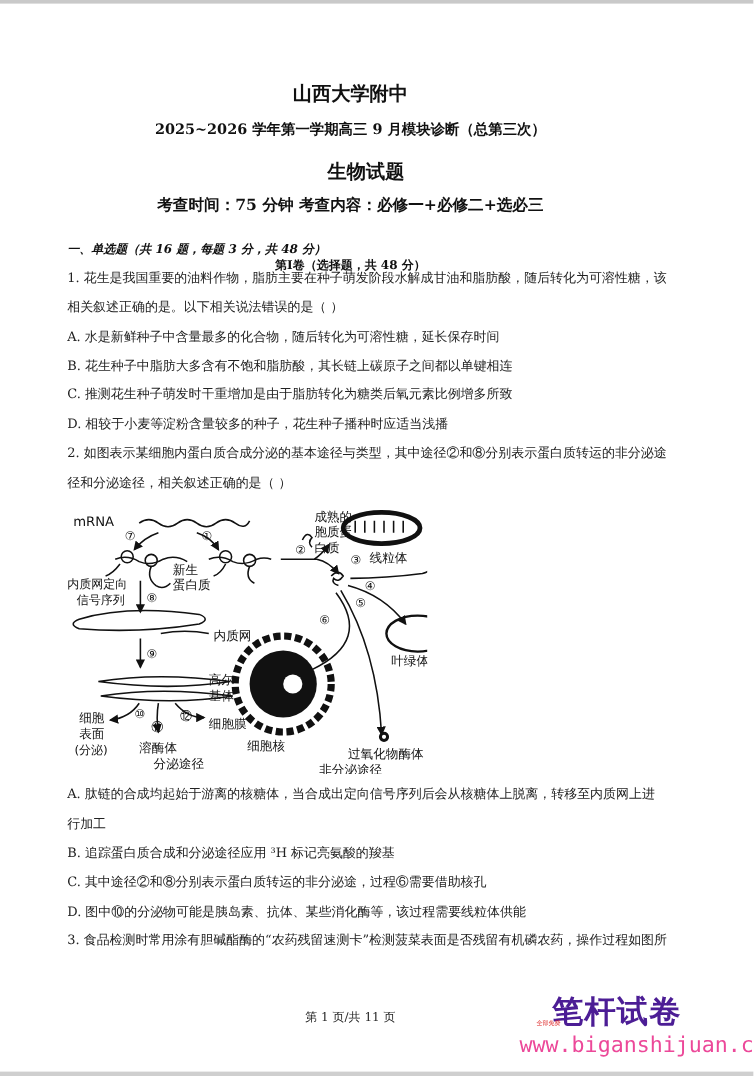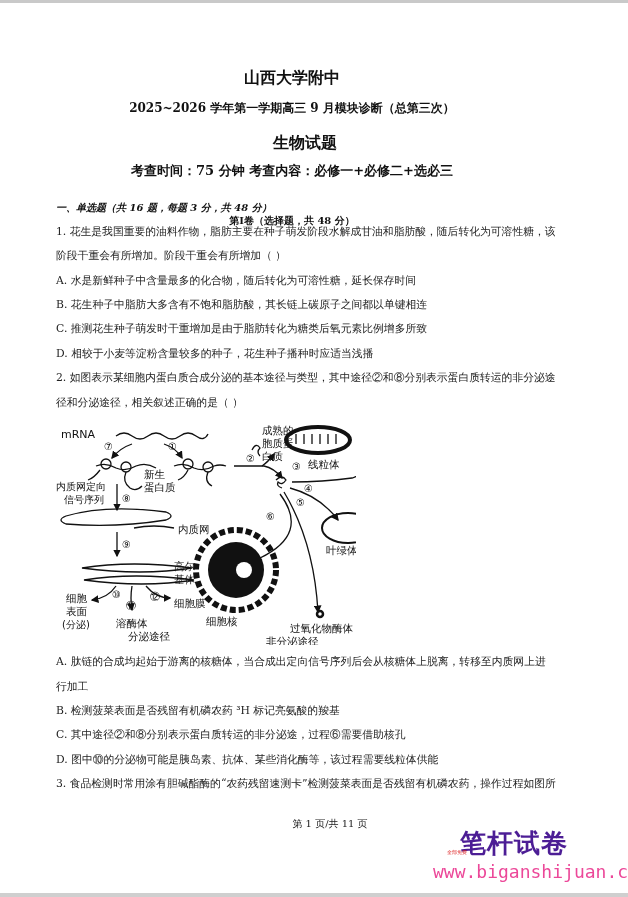--- a/index.html
+++ b/index.html
@@ -14,40 +14,40 @@
   .center { left:0; width:584px; text-align:center; }
   .h1 { top:68px; font-size:16px; font-weight:bold; }
   .h2 { top:100px; font-size:12px; font-weight:bold; }
   .h3 { top:133px; font-size:16px; font-weight:bold;margin-left:13px; }
   .info { top:162px; font-size:13px; font-weight:bold; }
   .vol { top:182px; font-size:10px; font-weight:bold;margin-top:32px; }
   .sec { top:201px; left:56px; font-size:10px; font-weight:bold;font-style:italic; }
   .p { font-size:10.8px; left:56px; color:#222; }
   .diagram { position:absolute; left:56px; top:420px; width:300px; height:225px; }
   .diagram text { font-family:"DejaVu Sans", sans-serif; fill:#111; }
-  .footer { top:817px; font-size:10px; color:#222;padding-left:38px; }
+  .footer { top:841px; font-size:10px; color:#222; }
   .logo { position:absolute; left:447px; top:826px; }
   .logo-title { position:absolute; left:13px; top:0; font-family:"DejaVu Sans", sans-serif; font-size:26px; font-weight:bold; color:#4c1d95; letter-spacing:1px; white-space:nowrap; }
   .logo-tag { position:absolute; left:0; top:23px; font-family:"DejaVu Sans", sans-serif; font-size:5px; color:#d22; white-space:nowrap; }
   .logo-url { position:absolute; left:-14px; top:35px; font-family:"DejaVu Sans Mono", "Liberation Mono", monospace; font-size:18px; color:#ec4899; white-space:nowrap; }
 </style>
 </head>
 <body>
 
 <div class="topbar"></div>
 
 <div class="t center h1">山西大学附中</div>
 <div class="t center h2">2025~2026 学年第一学期高三 9 月模块诊断（总第三次）</div>
 <div class="t center h3">生物试题</div>
 <div class="t center info">考查时间：75 分钟   考查内容：必修一+必修二+选必三</div>
 <div class="t center vol">第Ⅰ卷（选择题，共 48 分）</div>
 <div class="t sec">一、单选题（共 16 题，每题 3 分，共 48 分）</div>
 
 <div class="t p" style="top:225px">1. 花生是我国重要的油料作物，脂肪主要在种子萌发阶段水解成甘油和脂肪酸，随后转化为可溶性糖，该</div>
-<div class="t p" style="top:249px">阶段干重会有所增加。阶段干重会有所增加（     ）</div>
+<div class="t p" style="top:249px">相关叙述正确的是。以下相关说法错误的是（     ）</div>
 <div class="t p" style="top:274px">A. 水是新鲜种子中含量最多的化合物，随后转化为可溶性糖，延长保存时间</div>
 <div class="t p" style="top:298px">B. 花生种子中脂肪大多含有不饱和脂肪酸，其长链上碳原子之间都以单键相连</div>
 <div class="t p" style="top:322px">C. 推测花生种子萌发时干重增加是由于脂肪转化为糖类后氧元素比例增多所致</div>
 <div class="t p" style="top:347px">D. 相较于小麦等淀粉含量较多的种子，花生种子播种时应适当浅播</div>
 
 <div class="t p" style="top:371px">2. 如图表示某细胞内蛋白质合成分泌的基本途径与类型，其中途径②和⑧分别表示蛋白质转运的非分泌途</div>
 <div class="t p" style="top:396px">径和分泌途径，相关叙述正确的是（     ）</div>
 
 <svg class="diagram" viewBox="0 0 300 225" width="300" height="225">
   <defs>
@@ -146,21 +146,21 @@
   <text x="240" y="86" font-size="10">⑤</text>
   <text x="210" y="100" font-size="10">⑥</text>
   <text x="270" y="134" font-size="10.5">叶绿体</text>
   <text x="150" y="205" font-size="10.5">细胞核</text>
   <text x="234" y="212" font-size="10.5">过氧化物酶体</text>
   <text x="210" y="225" font-size="10.5">非分泌途径</text>
 </svg>
 
 <div class="t p" style="top:655px">A. 肽链的合成均起始于游离的核糖体，当合成出定向信号序列后会从核糖体上脱离，转移至内质网上进</div>
 <div class="t p" style="top:680px">行加工</div>
-<div class="t p" style="top:704px">B. 检测菠菜表面是否残留有机磷农药 ³H 标记亮氨酸的羧基</div>
+<div class="t p" style="top:704px">B. 追踪蛋白质合成和分泌途径应用 ³H 标记亮氨酸的羧基</div>
 <div class="t p" style="top:728px">C. 其中途径②和⑧分别表示蛋白质转运的非分泌途，过程⑥需要借助核孔</div>
 <div class="t p" style="top:753px">D. 图中⑩的分泌物可能是胰岛素、抗体、某些消化酶等，该过程需要线粒体供能</div>
 
 <div class="t p" style="top:777px">3. 食品检测时常用涂有胆碱酯酶的“农药残留速测卡”检测菠菜表面是否残留有机磷农药，操作过程如图所</div>
 
 <div class="t center footer">第 1 页/共 11 页</div>
 
 <div class="logo">
   <div class="logo-title">笔杆试卷</div>
   <div class="logo-tag">全部免费</div>

